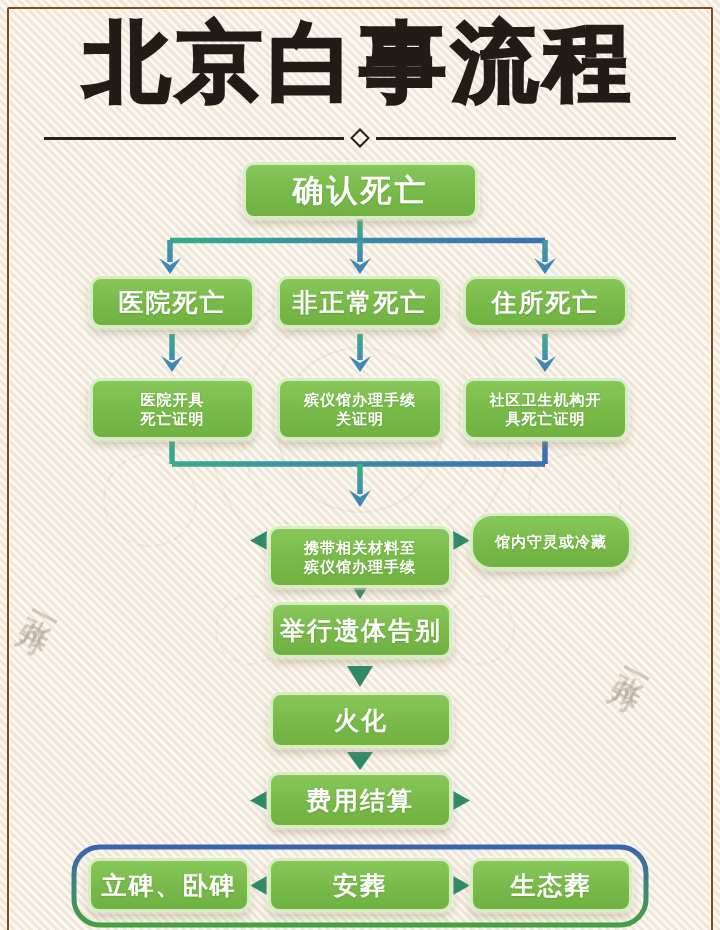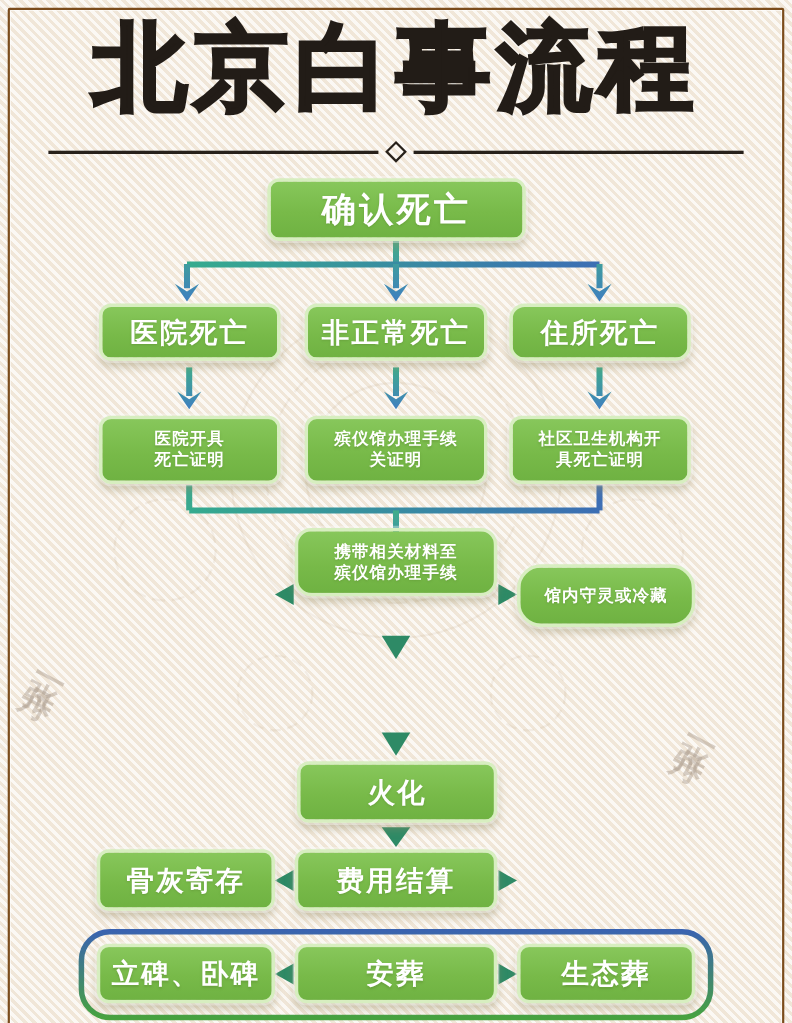--- a/index.html
+++ b/index.html
@@ -45,21 +45,21 @@
   .fs-sm{font-size:15px;line-height:1.3;letter-spacing:1px;}
   
   #n-confirm        {left:243px;top:162px;width:235px;height:57px;}
   #n-hospital-death {left:90px; top:276px;width:165px;height:52px;}
   #n-abnormal-death {left:277px;top:276px;width:166px;height:52px;}
   #n-home-death     {left:463px;top:276px;width:165px;height:52px;border-radius:14px;}
   #n-hospital-cert  {left:90px; top:378px;width:165px;height:62px;}
   #n-police-cert    {left:277px;top:378px;width:166px;height:62px;}
   #n-community-cert {left:463px;top:378px;width:165px;height:62px;}
   #n-body-transport {left:88px; top:513px;width:162px;height:57px;}
-  #n-funeral-home   {left:268px;top:480px;width:184px;height:62px;border-radius:15px;}
+  #n-funeral-home   {left:268px;top:526px;width:184px;height:62px;}
   #n-vigil-storage  {left:470px;top:513px;width:162px;height:57px;border-radius:22px;}
   #n-farewell       {left:270px;top:602px;width:182px;height:56px;}
   #n-cremation      {left:270px;top:692px;width:182px;height:56px;}
   #n-ash-storage    {left:88px; top:772px;width:162px;height:56px;}
   #n-fee-settlement {left:268px;top:772px;width:184px;height:56px;}
   #n-ash-takeback   {left:470px;top:772px;width:162px;height:56px;}
   #n-tombstone      {left:88px; top:858px;width:162px;height:54px;}
   #n-burial         {left:268px;top:858px;width:184px;height:54px;}
   #n-eco-burial     {left:470px;top:858px;width:162px;height:54px;}
   .watermark{
@@ -166,22 +166,22 @@
   <div class="box fs-lg" id="n-home-death">住所死亡</div>
   <div class="box fs-sm" id="n-hospital-cert">医院开具
 死亡证明</div>
   <div class="box fs-sm" id="n-police-cert">殡仪馆办理手续
 关证明</div>
   <div class="box fs-sm" id="n-community-cert">社区卫生机构开
 具死亡证明</div>
   <div class="box fs-sm" id="n-funeral-home">携带相关材料至
 殡仪馆办理手续</div>
   <div class="box fs-sm" id="n-vigil-storage">馆内守灵或冷藏</div>
+  <div class="box fs-lg" id="n-farewell">举行遗体告别</div>
   <div class="box fs-lg" id="n-cremation">火化</div>
-  <div class="box fs-lg" id="n-ash-storage">骨灰寄存</div>
   <div class="box fs-lg" id="n-fee-settlement">费用结算</div>
   <div class="box fs-lg" id="n-tombstone">立碑、卧碑</div>
   <div class="box fs-lg" id="n-burial">安葬</div>
   <div class="box fs-lg" id="n-eco-burial">生态葬</div>
 
   <div class="watermark" id="wm-left">张一丹</div>
   <div class="watermark" id="wm-right">张一丹</div>
 
   <div class="frame"></div>
 </div>

